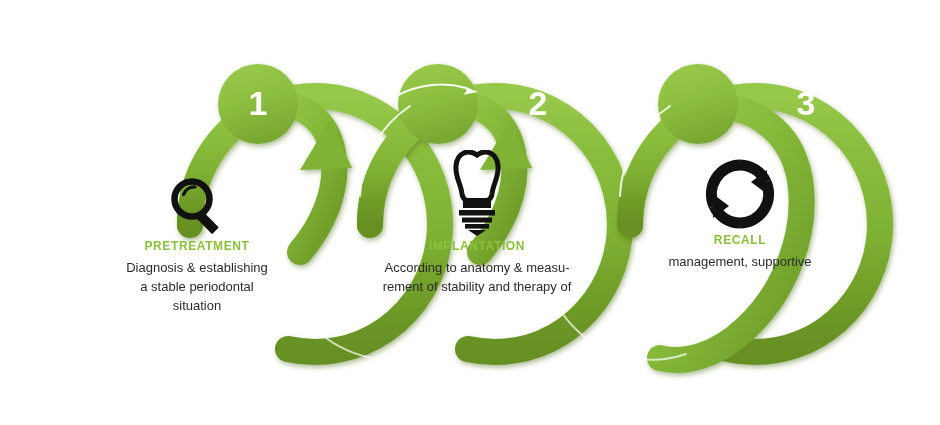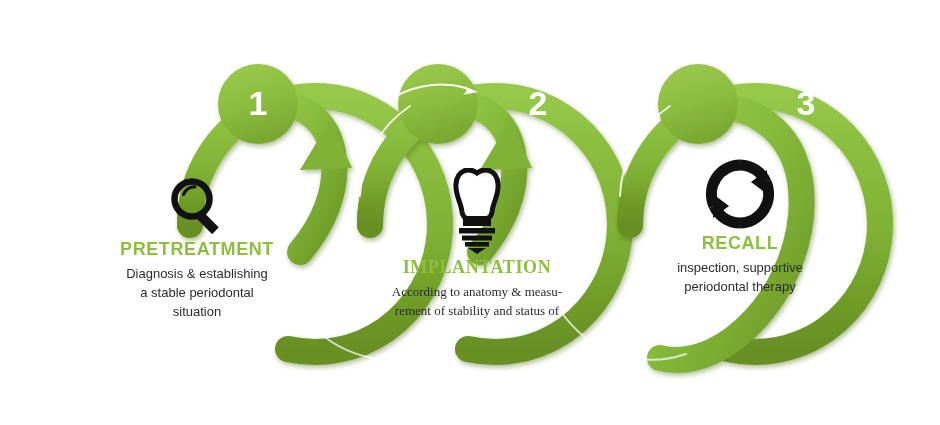--- a/index.html
+++ b/index.html
@@ -29,21 +29,21 @@
     z-index: 5;
   }
   .step-icon {
     height: 86px;
     display: flex;
     align-items: flex-end;
     justify-content: center;
     margin-bottom: 4px;
   }
   .step-title {
-    font-size: 18px;
+    font-size: 12px;
     font-weight: bold;
     letter-spacing: 0.6px;
     color: #8cc03c;
     margin-bottom: 7px;
     line-height: 1;
   }
   .step-desc {
     font-size: 13px;
     line-height: 1.45;
     color: #2b2b2b;
@@ -171,57 +171,56 @@
       </svg>
     </div>
     <div class="step-title">PRETREATMENT</div>
     <div class="step-desc">
       <div>Diagnosis &amp; establishing</div>
       <div>a stable periodontal</div>
       <div>situation</div>
     </div>
   </div>
 
-  <div class="step-content" style="left:372px; top:168px;font-family:Liberation Serif, serif;">
+  <div class="step-content" style="left:372px; top:150px;">
     <div class="step-icon">
       <svg width="56" height="86" viewBox="0 0 56 86">
         <path d="M 28 5
                  C 20 -1 8 2 7 16
                  C 6 27 12 34 13 44
                  C 14 51 20 52 28 52
                  C 36 52 42 51 43 44
                  C 44 34 50 27 49 16
                  C 48 2 36 -1 28 5 Z" fill="none" stroke="#111111" stroke-width="5"></path>
         <rect x="14" y="48" width="28" height="10" fill="#111111"></rect>
         <rect x="10" y="60" width="36" height="5.5" fill="#111111"></rect>
         <rect x="13" y="67.5" width="30" height="5" fill="#111111"></rect>
         <rect x="16" y="74" width="24" height="4.6" fill="#111111"></rect>
         <path d="M 19 80 L 37 80 L 28 86 Z" fill="#111111"></path>
       </svg>
     </div>
     <div class="step-title">IMPLANTATION</div>
     <div class="step-desc">
       <div>According to anatomy &amp; measu-</div>
-      <div>rement of stability and status of</div>
+      <div>rement of stability and therapy of</div>
     </div>
   </div>
 
   <div class="step-content" style="left:635px; top:144px;">
     <div class="step-icon">
       <svg width="72" height="72" viewBox="0 0 72 72">
         <path d="M 36 7
                  A 29 29 0 0 1 62 24" fill="none" stroke="#111111" stroke-width="11" stroke-linecap="butt"></path>
         <path d="M 63 12 L 63 36 L 47 24 Z" fill="#111111"></path>
         <path d="M 36 65
                  A 29 29 0 0 1 10 48" fill="none" stroke="#111111" stroke-width="11" stroke-linecap="butt"></path>
         <path d="M 9 60 L 9 36 L 25 48 Z" fill="#111111"></path>
         <path d="M 62 24 A 29 29 0 0 1 36 65" fill="none" stroke="#111111" stroke-width="11" stroke-linecap="butt"></path>
         <path d="M 10 48 A 29 29 0 0 1 36 7" fill="none" stroke="#111111" stroke-width="11" stroke-linecap="butt"></path>
       </svg>
     </div>
     <div class="step-title">RECALL</div>
     <div class="step-desc">
-      <div>inspection, supportive</div>
-      <div>periodontal therapy</div>
+      <div>management, supportive</div>
     </div>
   </div>
 
 </div>
 
 </body></html>

